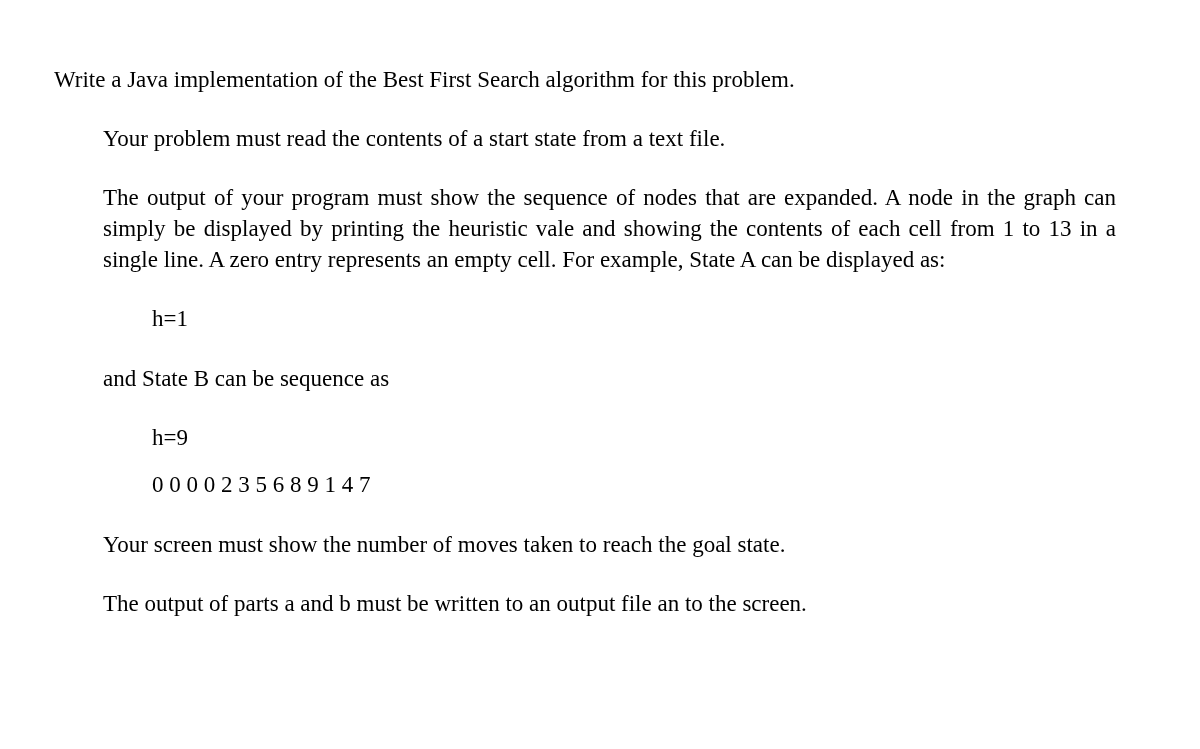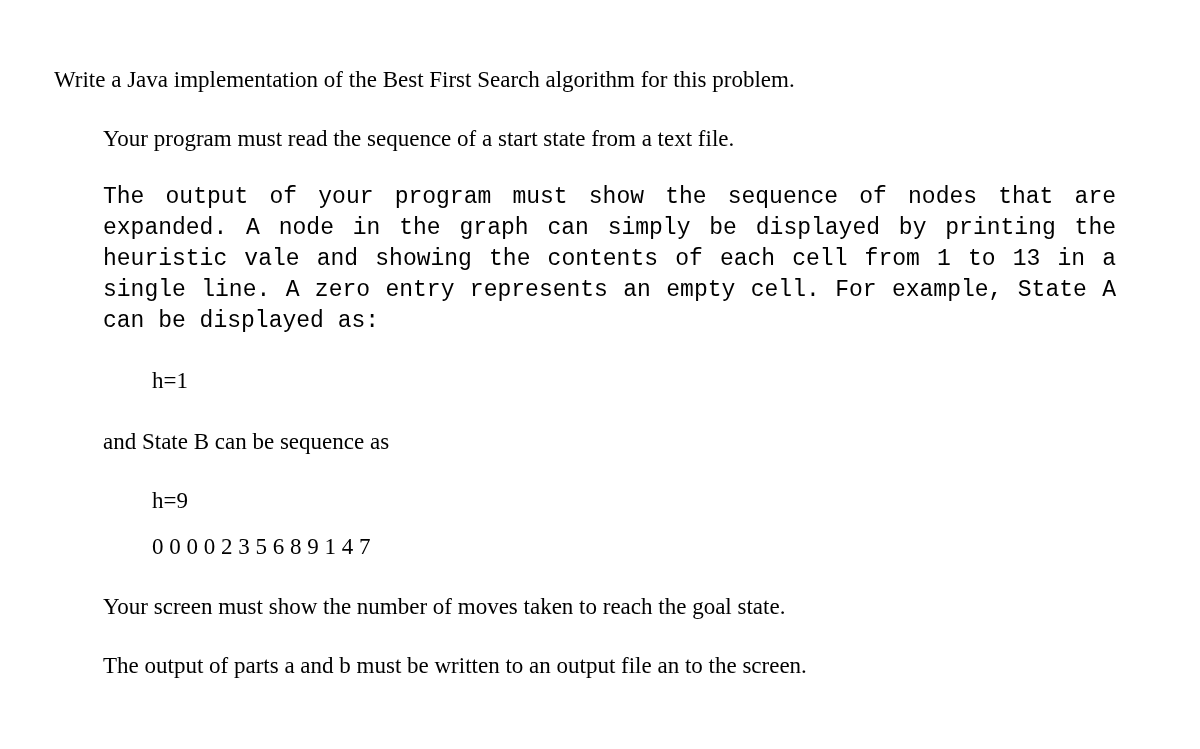--- a/index.html
+++ b/index.html
@@ -23,37 +23,36 @@
     }
     .indented {
       margin-left: 63px;
       margin-right: 100px;
     }
     .para {
       margin-bottom: 28px;
     }
     .justified {
       text-align: justify;
-      font-family: Liberation Mono, monospace;
     }
     .code-block {
       margin-left: 98px;
       margin-bottom: 28px;
       font-family: "Times New Roman", Times, serif;
     }
     .code-block div {
       line-height: 1.4;
     }
   </style>
 </head>
 <body>
 
 <div class="title-line">Write a Java implementation of the Best First Search algorithm for this problem.</div>
 
-<div class="indented para">Your program must read the sequence of a start state from a text file.</div>
+<div class="indented para">Your problem must read the contents of a start state from a text file.</div>
 
 <div class="indented para justified">The output of your program must show the sequence of nodes that are expanded. A node in the graph can simply be displayed by printing the heuristic vale and showing the contents of each cell from 1 to 13 in a single line. A zero entry represents an empty cell. For example, State A can be displayed as:</div>
 
 <div class="code-block">
   <div>h=1</div>
 </div>
 
 <div class="indented para">and State B can be sequence as</div>
 
 <div class="code-block">

